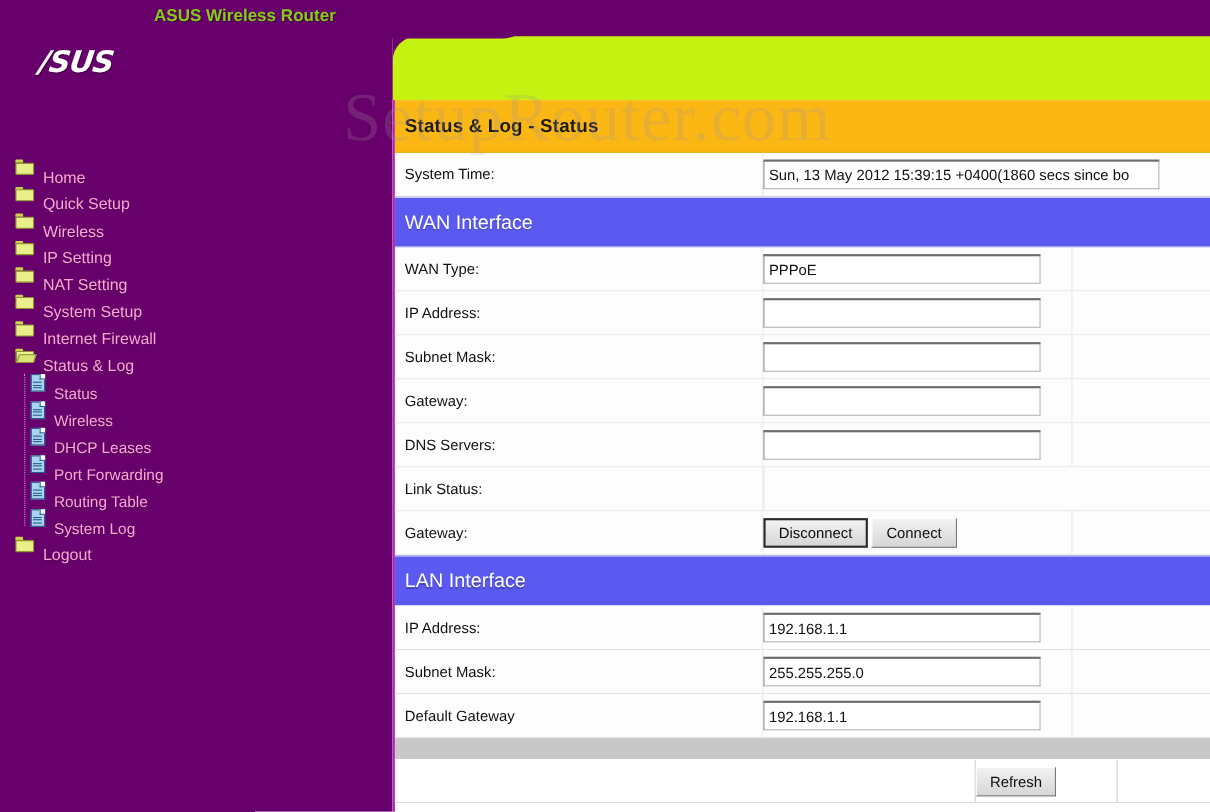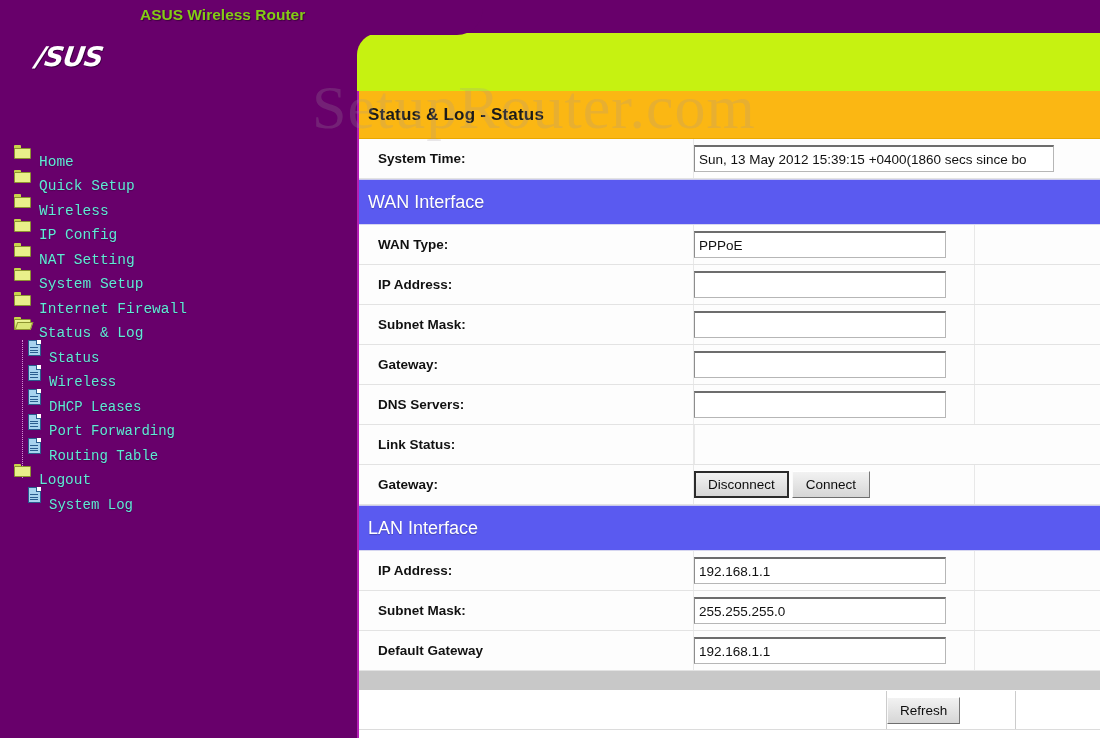--- a/index.html
+++ b/index.html
@@ -57,23 +57,23 @@
     align-items: center;
     height: 24.5px;
     padding-left: 14px;
     cursor: pointer;
     position: relative;
   }
   .nav-item.child {
     padding-left: 28px;
   }
   .nav-label {
-    color: #5eead4;
+    color: #f9a8d4;
     font-size: 14.5px;
-    font-family: Liberation Mono, monospace;
+    font-family: Liberation Sans, sans-serif;
     margin-left: 8px;
     white-space: nowrap;
     text-shadow: 0 1px 1px rgba(0,0,0,0.25);
     margin-top: 19px;
   }
   .nav-item.child .nav-label { font-size: 14px; }
 
   
   .ico-folder {
     position: relative;
@@ -231,24 +231,24 @@
     display: flex;
     height: 40px;
     align-items: center;
     border-bottom: 1px solid #e3e3e3;
     background: #fdfdfd;
     box-sizing: border-box;
   }
   .row .cell-label {
     width: 335px;
     flex: 0 0 335px;
-    padding-left: 19px;
+    padding-left: 9px;
     box-sizing: border-box;
     font-size: 13.5px;
-    font-weight: bold;
+    font-weight: normal;
     color: #111111;
     font-family: "Liberation Sans", sans-serif;
     border-right: 1px solid #e8e8e8;
     height: 100%;
     display: flex;
     align-items: center;
   }
   .row .cell-value {
     flex: 1 1 auto;
     height: 100%;
@@ -411,21 +411,21 @@
           <span class="body"></span>
         </span>
       <span class="nav-label">Wireless</span>
     </div>
 
     <div class="nav-item">
       <span class="ico-folder">
           <span class="tab"></span>
           <span class="body"></span>
         </span>
-      <span class="nav-label">IP Config</span>
+      <span class="nav-label">IP Setting</span>
     </div>
 
     <div class="nav-item">
       <span class="ico-folder">
           <span class="tab"></span>
           <span class="body"></span>
         </span>
       <span class="nav-label">NAT Setting</span>
     </div>
 
@@ -502,39 +502,39 @@
       <span class="ico-doc">
           <span class="page"></span>
           <span class="fold"></span>
           <span class="line l1"></span>
           <span class="line l2"></span>
           <span class="line l3"></span>
         </span>
       <span class="nav-label">Routing Table</span>
     </div>
 
-    <div class="nav-item">
-      <span class="ico-folder">
-          <span class="tab"></span>
-          <span class="body"></span>
-        </span>
-      <span class="nav-label">Logout</span>
-    </div>
-
     <div class="nav-item child">
       <span class="ico-doc">
           <span class="page"></span>
           <span class="fold"></span>
           <span class="line l1"></span>
           <span class="line l2"></span>
           <span class="line l3"></span>
         </span>
       <span class="nav-label">System Log</span>
     </div>
 
+    <div class="nav-item">
+      <span class="ico-folder">
+          <span class="tab"></span>
+          <span class="body"></span>
+        </span>
+      <span class="nav-label">Logout</span>
+    </div>
+
   </div>
 </div>
 
 <div id="banner">
   <div id="banner-green"></div>
 </div>
 <div id="banner-tab">
   <div id="banner-tab-title">ASUS Wireless Router</div>
 </div>
 

